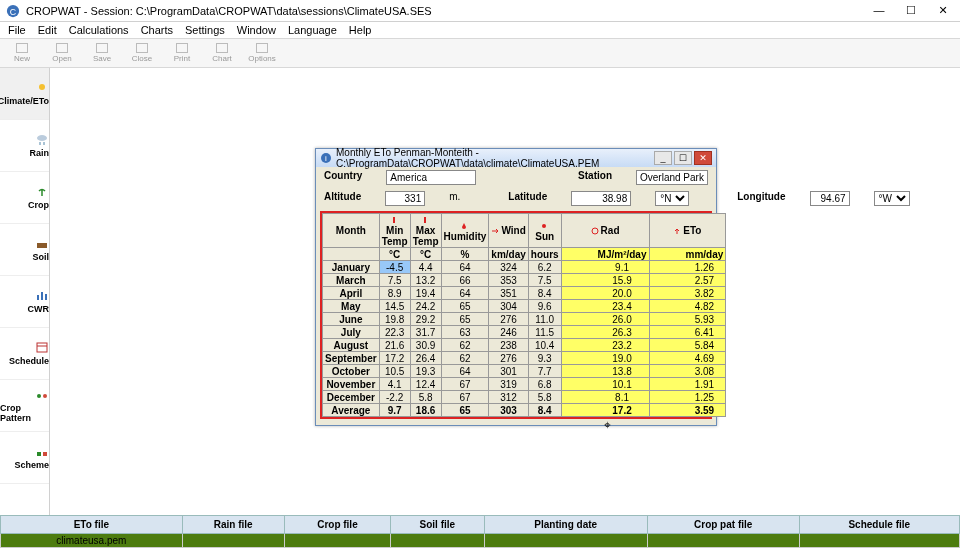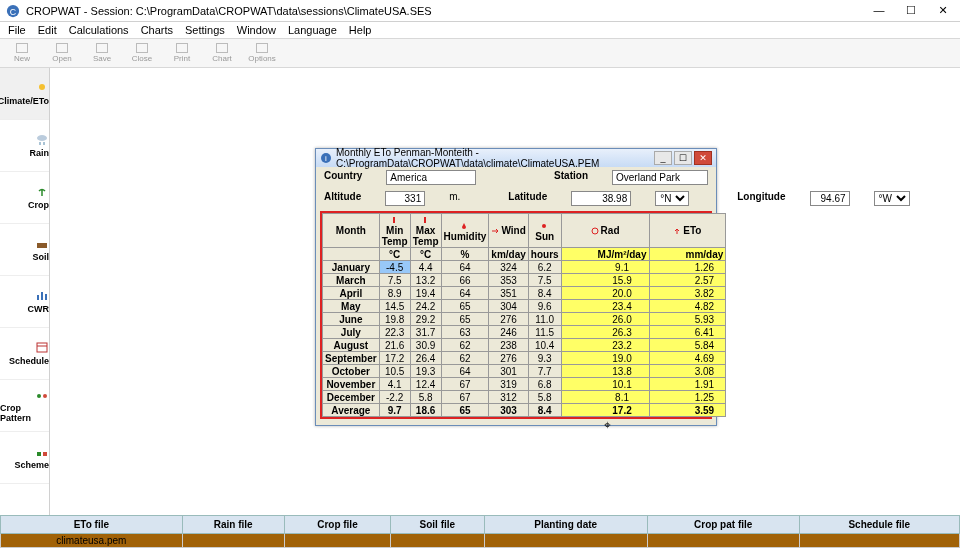--- a/index.html
+++ b/index.html
@@ -46,21 +46,21 @@
 .grid .yel { background: #ffff66; padding-left: 36px; }
 .grid .sel { background: #98c8f8; }
 .grid .avg td { font-weight: bold; }
 .hico { width: 8px; height: 8px; display: inline-block; vertical-align: middle; margin-right: 2px; }
 
 .cursor { position: absolute; left: 554px; top: 350px; font-size: 12px; pointer-events: none; }
 
 .statusgrid { position: absolute; bottom: 0; left: 0; right: 0; }
 .statusgrid table { width: 100%; border-collapse: collapse; font-size: 10px; }
 .statusgrid th { background: #d8e4f0; border: 1px solid #9bb; height: 18px; font-weight: bold; }
-.statusgrid td { background: #a16207; border: 1px solid #ccc; height: 14px; text-align: center; margin-left: 36px; }
+.statusgrid td { background: #4d7c0f; border: 1px solid #ccc; height: 14px; text-align: center; margin-left: 36px; }
 </style>
 </head>
 <body>
 
 <div class="titlebar">
   <svg class="app-icon" viewBox="0 0 16 16">
       <circle cx="8" cy="8" r="7" fill="#3a70b8"></circle>
       <text x="8" y="12" text-anchor="middle" font-size="10" fill="#fff">C</text>
     </svg>
   <span class="title">CROPWAT - Session: C:\ProgramData\CROPWAT\data\sessions\ClimateUSA.SES</span>
@@ -185,21 +185,21 @@
           <span class="swb">☐</span>
           <span class="swb close">✕</span>
         </div>
       </div>
 
       <div class="form-row">
         <label>Country</label>
         <input style="width: 90px;" value="America">
         <span style="flex:1"></span>
         <label>Station</label>
-        <input style="width: 96px;" value="Overland Park">
+        <input style="width: 72px;" value="Overland Park">
       </div>
       <div class="form-row">
         <label>Altitude</label>
         <input style="width: 40px; text-align: right;" value="331">
         <span>m.</span>
         <span style="width:30px"></span>
         <label>Latitude</label>
         <input style="width: 60px; text-align: right;" value="38.98">
         <select><option>°N</option></select>
         <span style="width:20px"></span>

